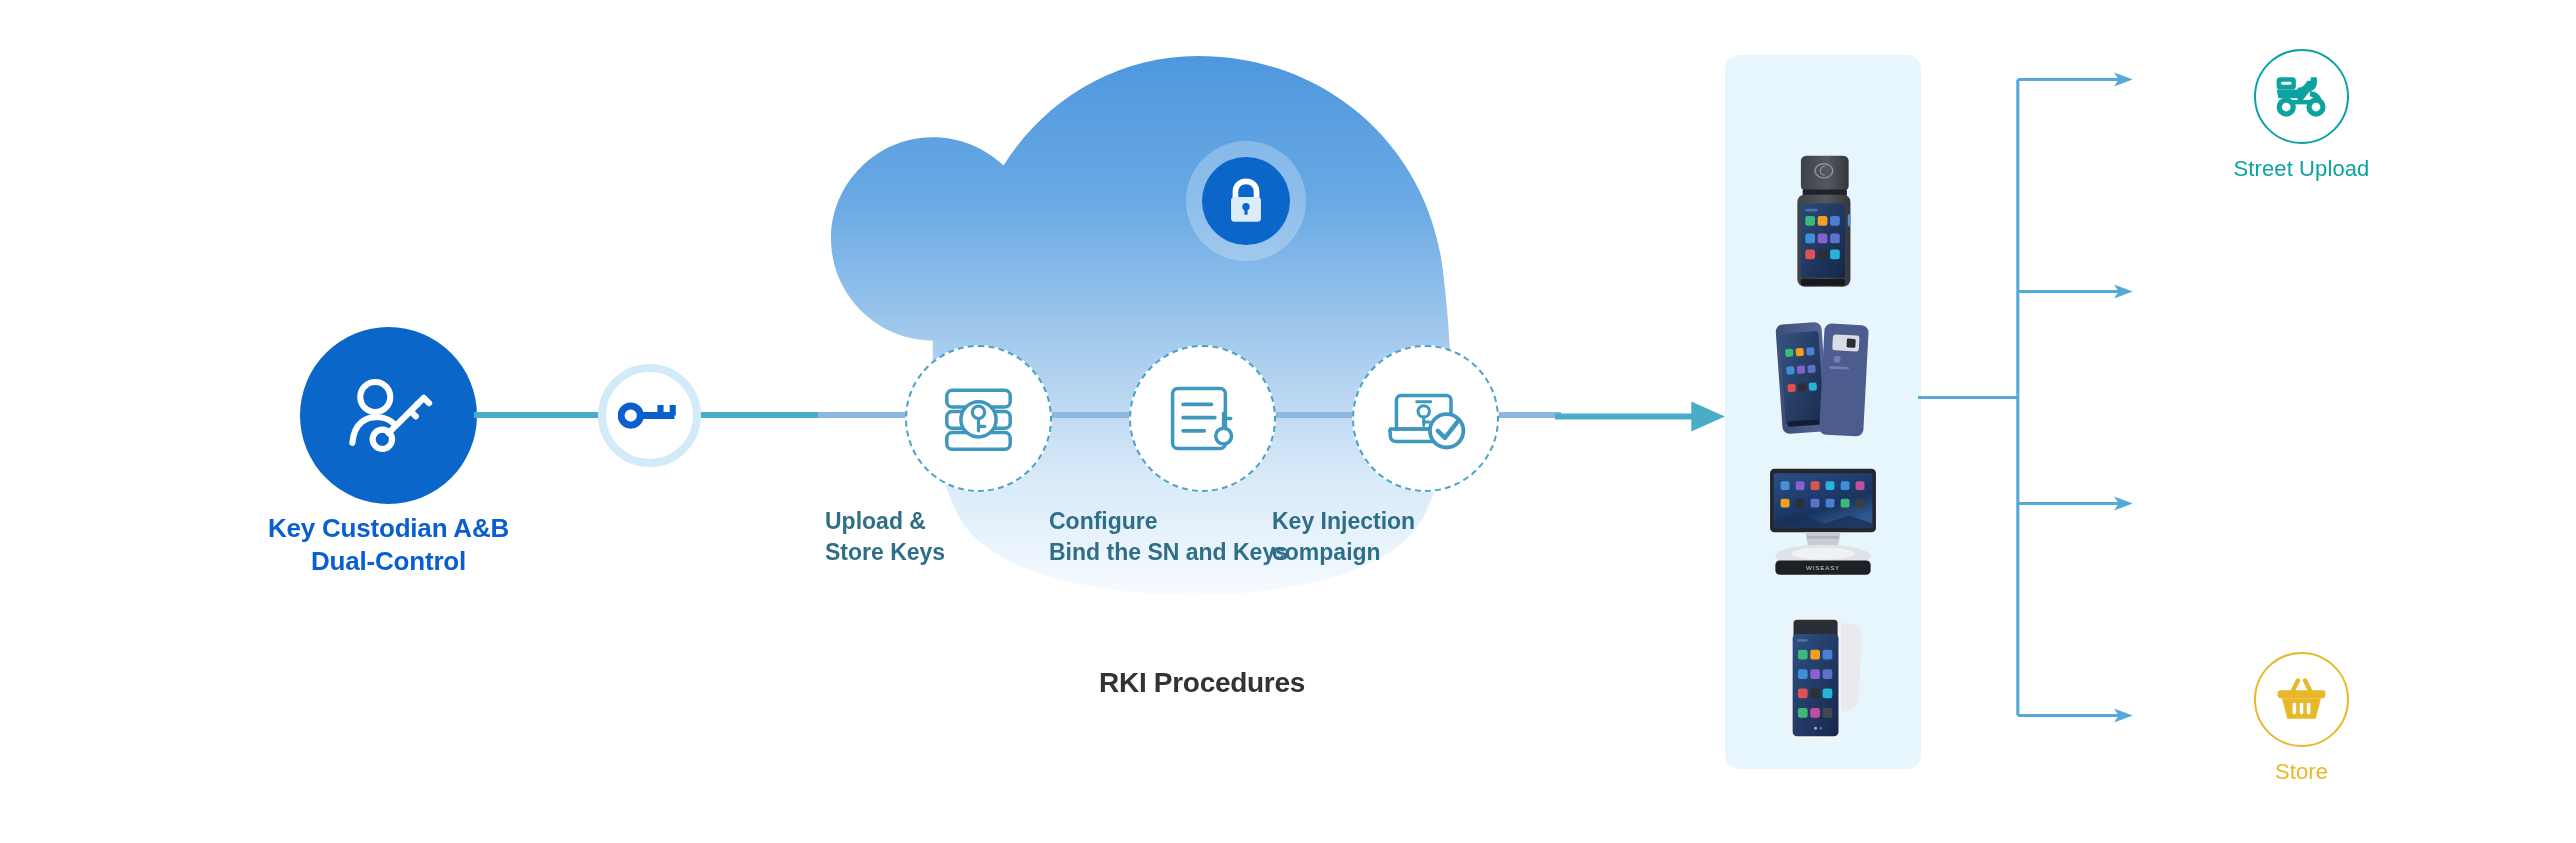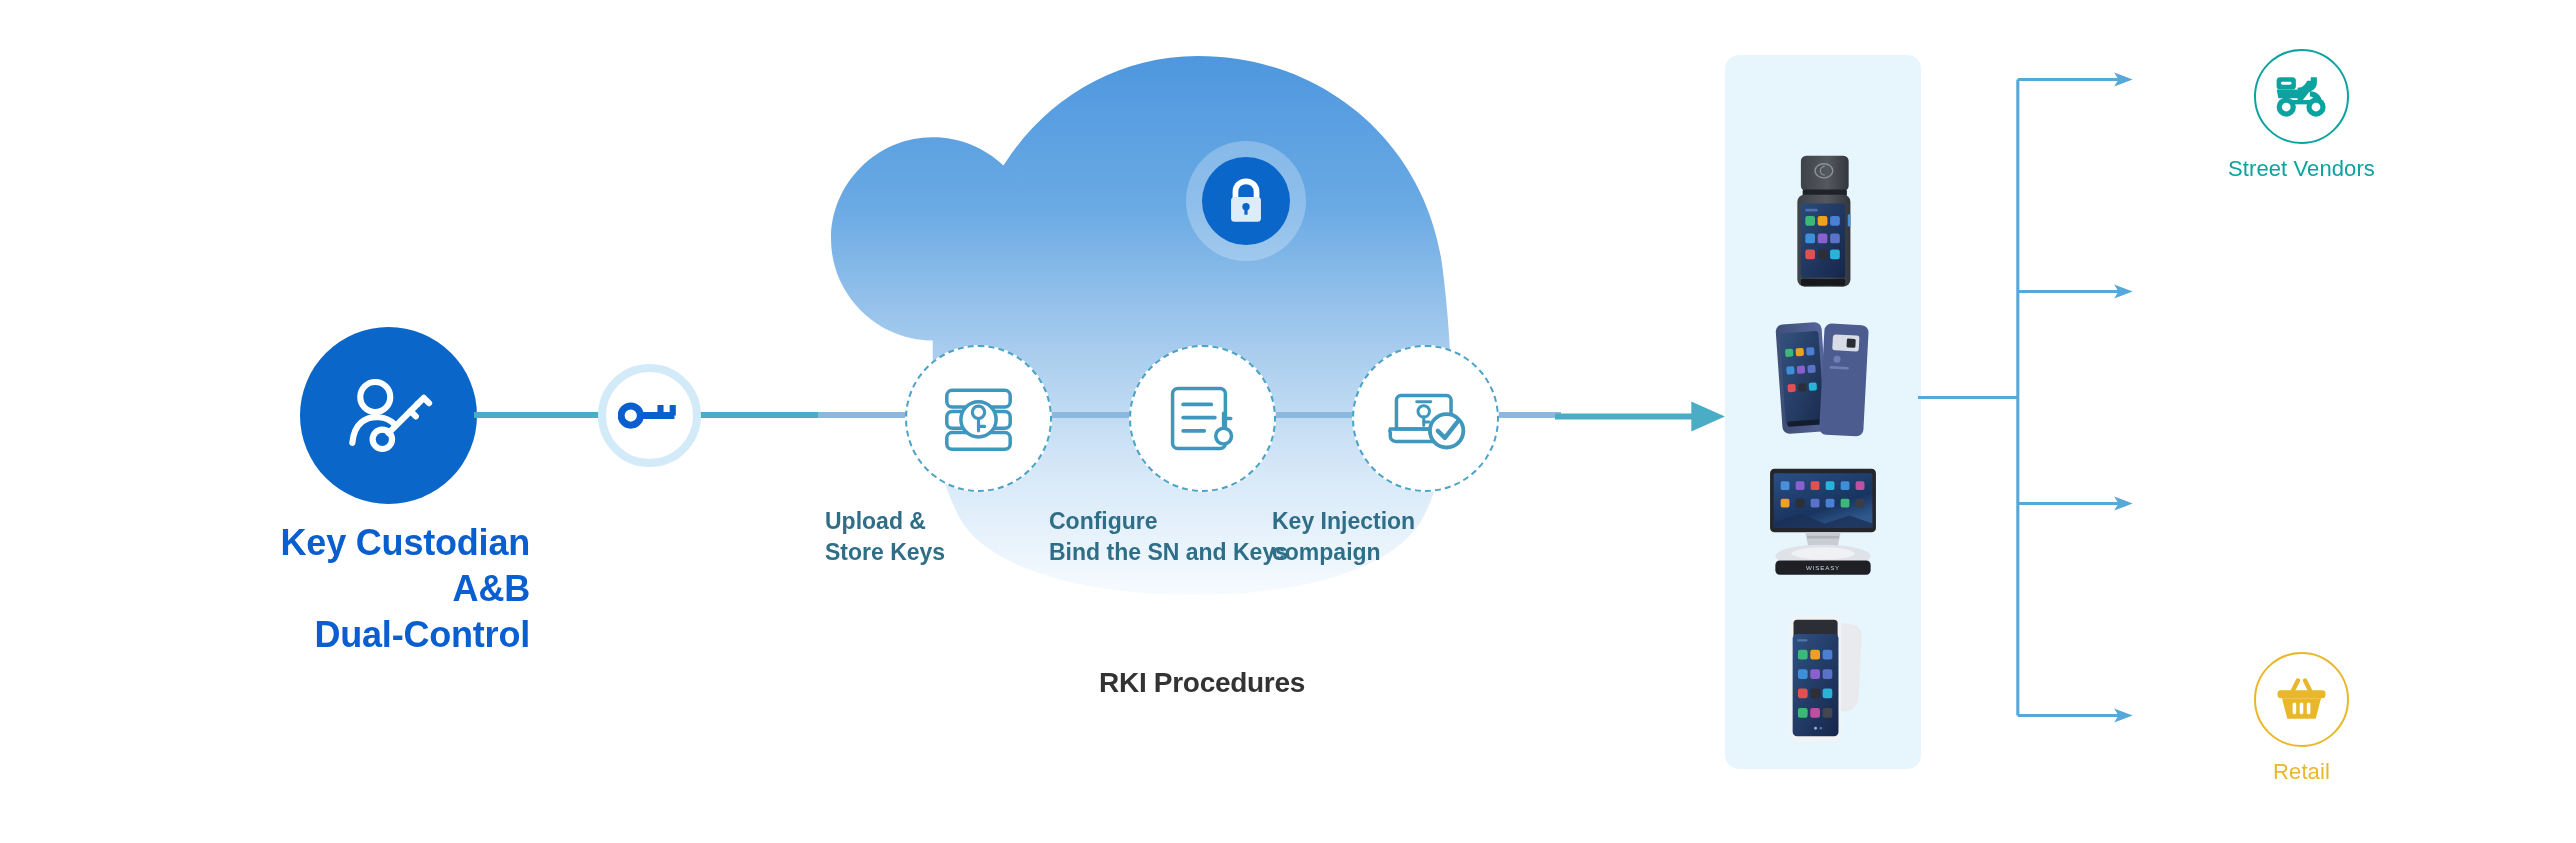--- a/index.html
+++ b/index.html
@@ -33,25 +33,25 @@
     width: 177px; height: 177px;
     border-radius: 50%;
     background: #0a66c8;
     display: flex;
     align-items: center;
     justify-content: center;
   }
   #custodian-label {
     position: absolute;
     left: -53px;
-    top: 193px;
+    top: 185px;
     width: 283px;
-    text-align: right;
+    text-align: center;
     color: #0a5fd0;
-    font-size: 36px;
+    font-size: 26px;
     font-weight: bold;
     line-height: 1.28;
     letter-spacing: -0.2px;
     white-space: pre-line;
   }
 
   
   .hline {
     position: absolute;
     height: 6.2px;
@@ -545,38 +545,38 @@
         <path d="M4 20 H28 L30 30 H6 Z" fill="#0ba3a0"></path>
         <path d="M28 18 C34 18 37 14 39 10 L43 10 L43 6 L50 6 L50 12 C50 18 46 21 41 23 L34 32 L28 32 Z" fill="#0ba3a0"></path>
         <path d="M20 32 L46 32 L46 37 L20 37 Z" fill="#0ba3a0"></path>
         <path d="M42 22 C50 22 55 27 56 34 L48 34 C47 30 45 28 42 28 Z" fill="#0ba3a0"></path>
         <circle cx="15" cy="40" r="11" fill="#0ba3a0"></circle>
         <circle cx="15" cy="40" r="5" fill="#ffffff"></circle>
         <circle cx="49" cy="40" r="11" fill="#0ba3a0"></circle>
         <circle cx="49" cy="40" r="5" fill="#ffffff"></circle>
       </svg>
     </div>
-    <div class="dest-label">Street Vendors</div>
+    <div class="dest-label">Street Upload</div>
   </div>
 
 
 
   <div class="dest abs" id="dest-3" style="color:#e8b82a;">
     <div class="dest-circle">
       <svg width="55" height="48" viewBox="0 0 62 54">
         <g stroke="#e8b82a" stroke-width="5" stroke-linecap="round" fill="none">
           <line x1="21" y1="17" x2="27" y2="5"></line>
           <line x1="41" y1="17" x2="35" y2="5"></line>
         </g>
         <rect x="4" y="16" width="54" height="9" rx="3.5" fill="#e8b82a"></rect>
         <path d="M9 25 H53 L47 48 H15 Z" fill="#e8b82a"></path>
         <g fill="#ffffff">
           <rect x="21" y="30" width="4" height="13" rx="1.5"></rect>
           <rect x="29" y="30" width="4" height="13" rx="1.5"></rect>
           <rect x="37" y="30" width="4" height="13" rx="1.5"></rect>
         </g>
       </svg>
     </div>
-    <div class="dest-label">Retail</div>
+    <div class="dest-label">Store</div>
   </div>
 
 </div>
 
 
 </body></html>

